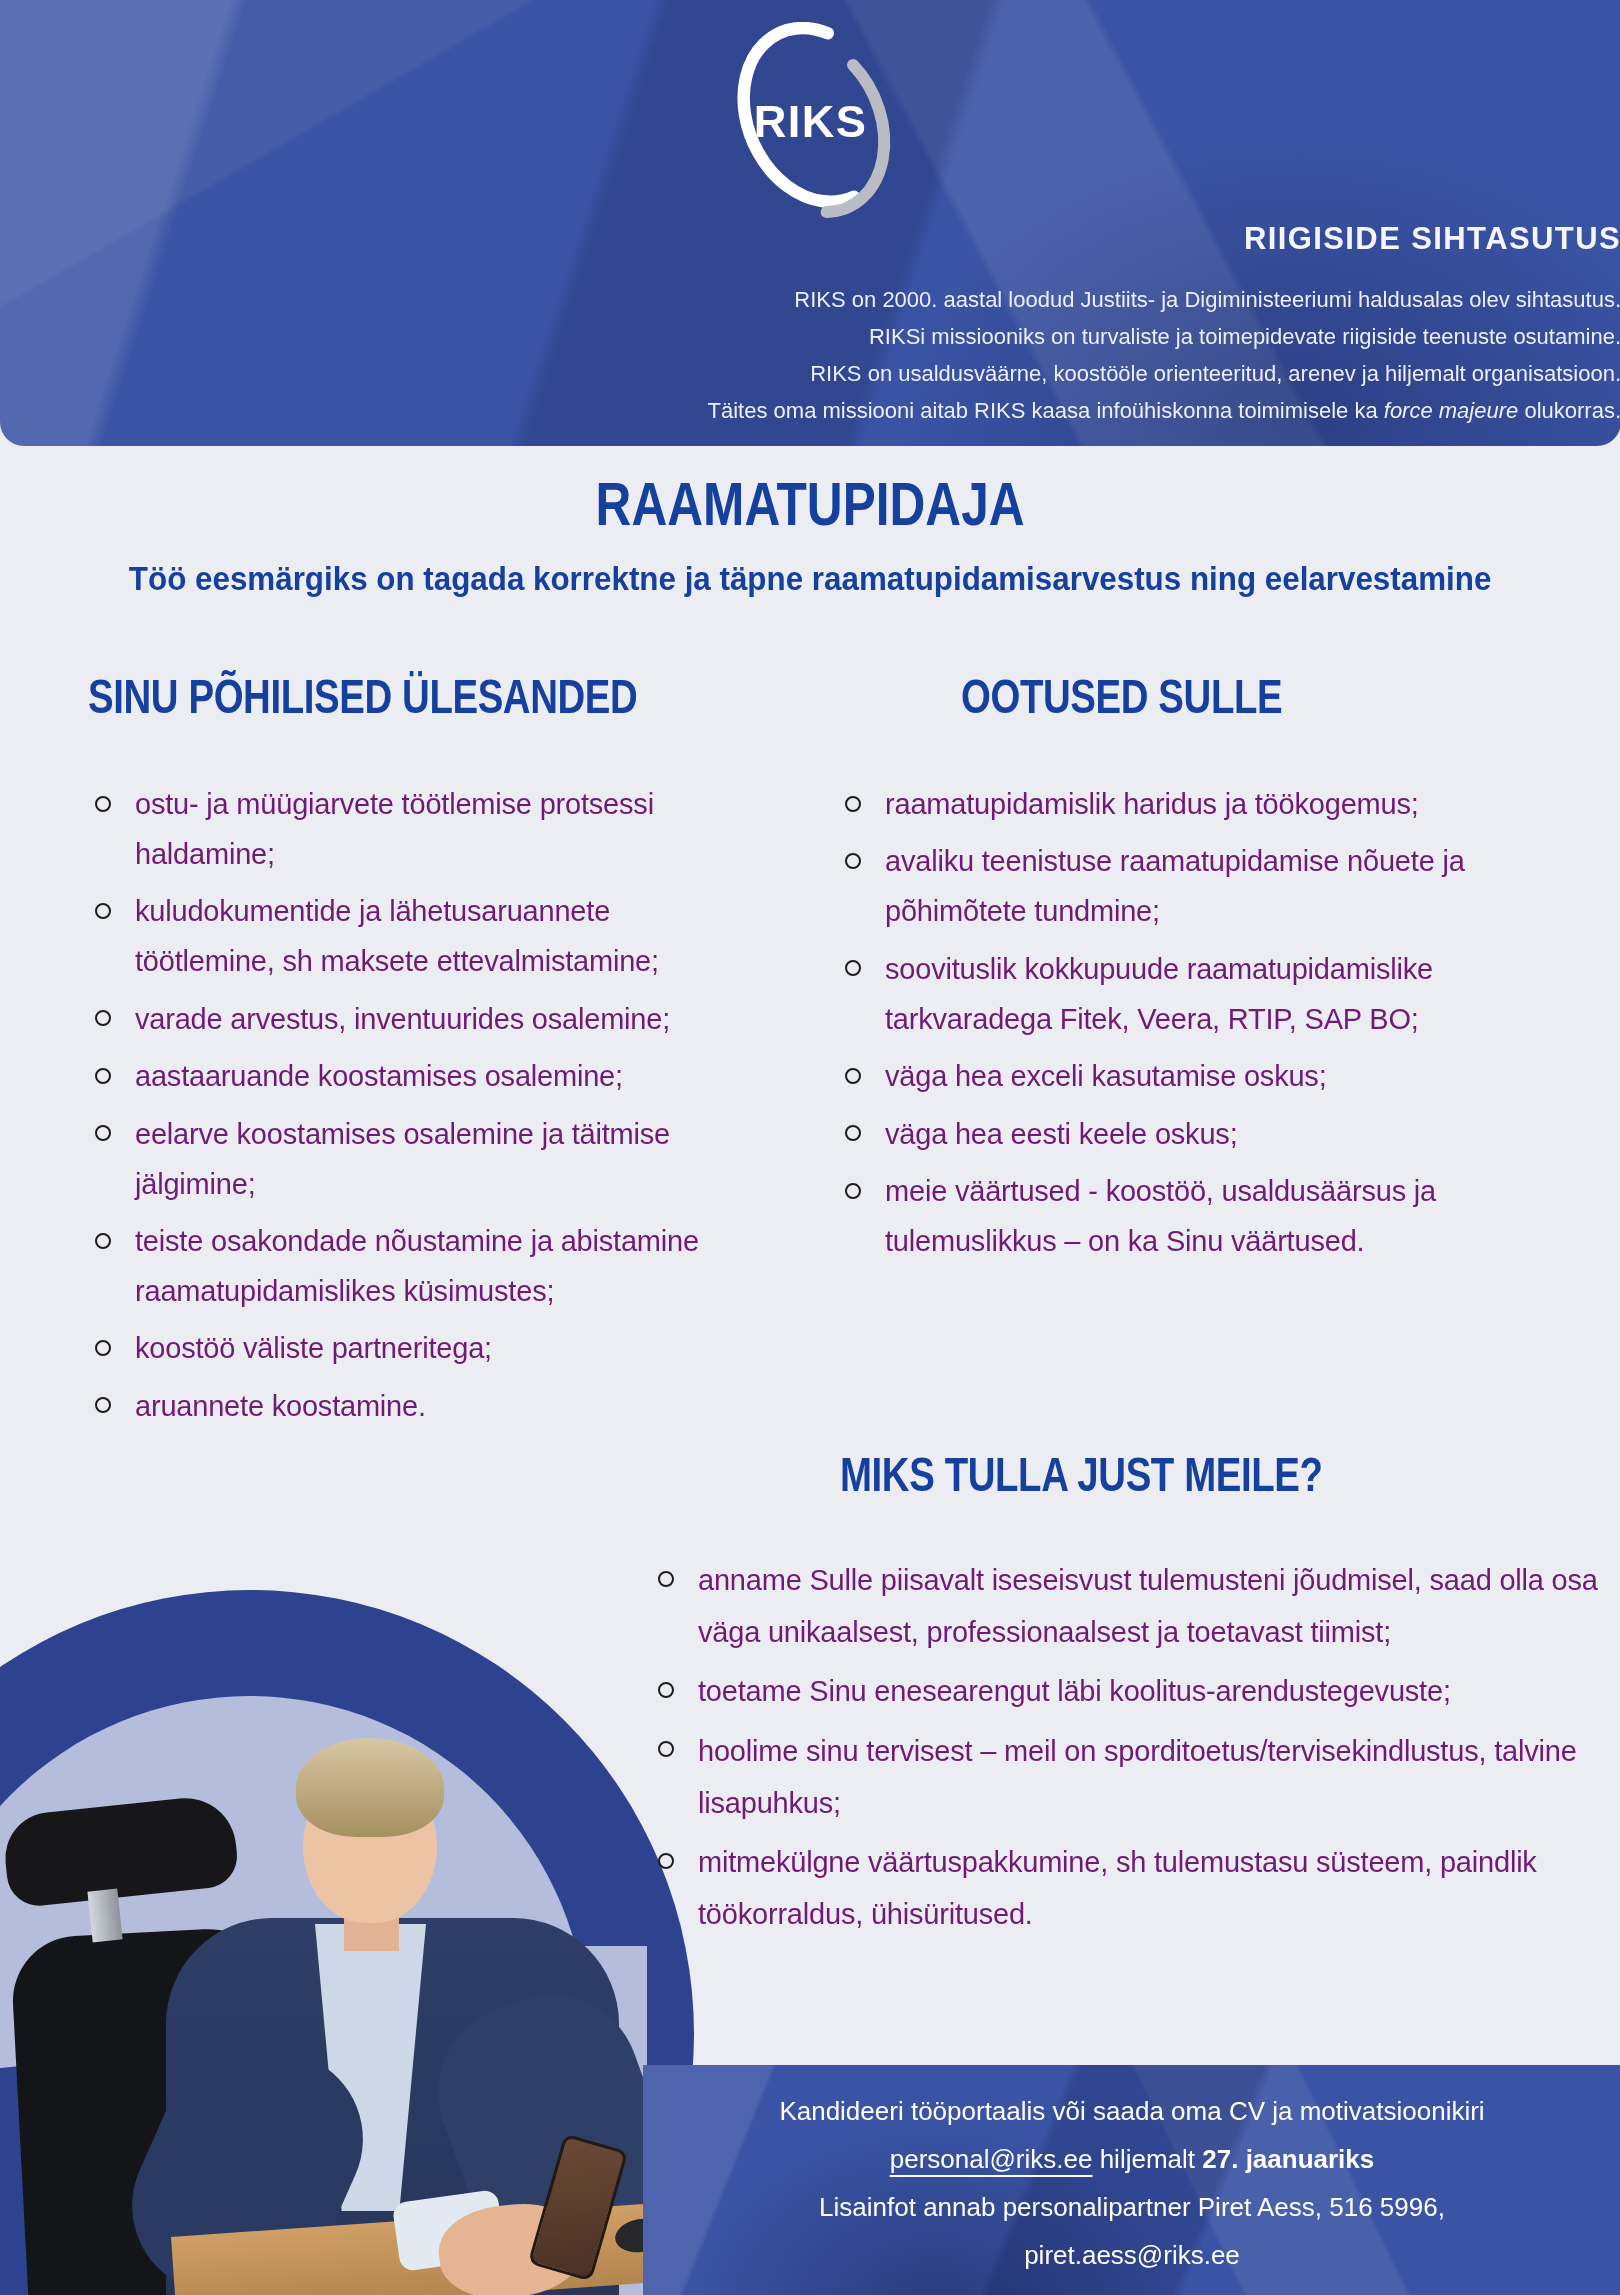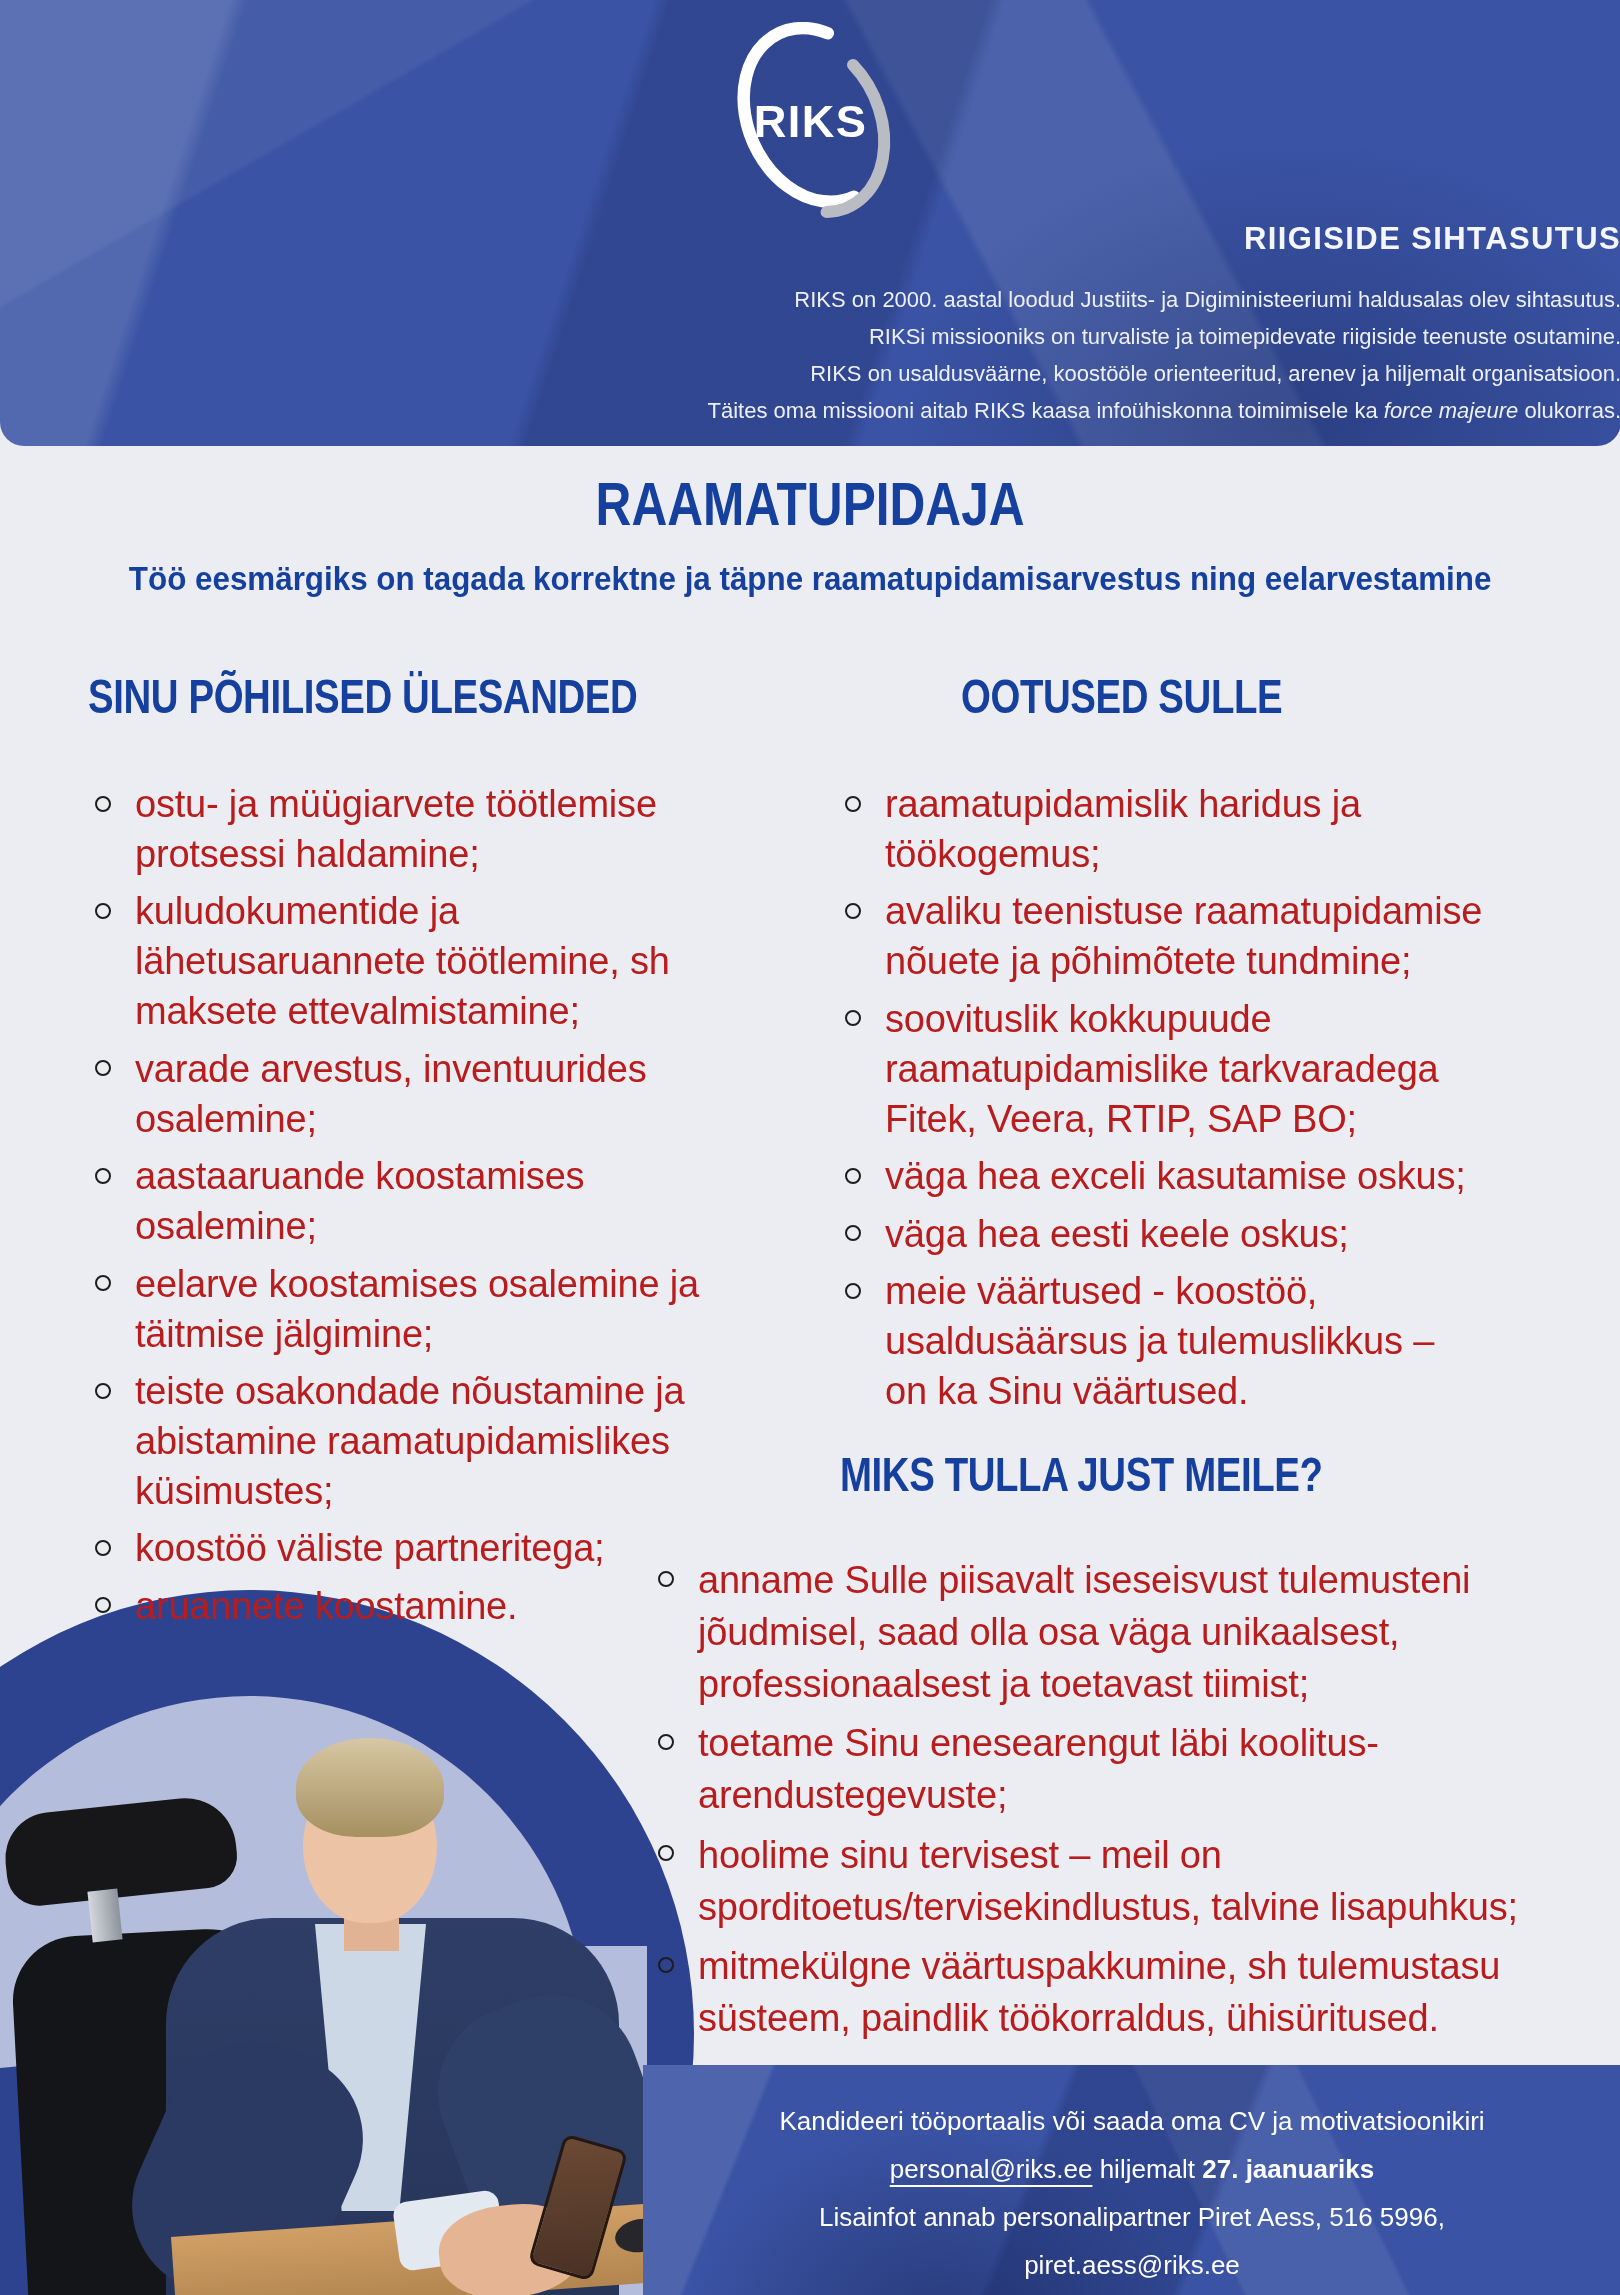--- a/index.html
+++ b/index.html
@@ -47,21 +47,21 @@
   .job-subtitle .cond{display:inline-block;transform:scaleX(.95);transform-origin:center top;}
 
   
   .sec-heading{
     font-size:48px;font-weight:bold;color:#15409E;margin:0;white-space:nowrap;text-align:center;
   }
   .sec-heading .cond{display:inline-block;transform:scaleX(.8);transform-origin:left top;letter-spacing:-0.5px;}
   ul.blist{list-style:none;margin:55px 0 0 0;padding:0;}
   ul.blist li{
     position:relative;padding-left:47px;margin:0 0 7.4px 0;
-    font-size:38px;line-height:50px;color:#b91c1c;letter-spacing:-0.2px;
+    font-size:29px;line-height:50px;color:#701a75;letter-spacing:-0.2px;
   }
   ul.blist li::before{
     content:"";position:absolute;left:7.4px;top:16.6px;width:12px;height:12px;
     border:2.3px solid #1d1d1d;border-radius:50%;background:transparent;
   }
   .col-left{position:absolute;left:88px;top:669px;width:619px;z-index:6;}
   .col-right{position:absolute;left:838px;top:669px;width:647px;z-index:6;}
   .why-sec{position:absolute;left:651px;top:1447px;width:952px;z-index:6;}
   .why-sec .sec-heading{margin-left:29px;}
   .why-sec ul.blist{margin-top:52px;}
@@ -93,21 +93,21 @@
   
   .contact{
     position:absolute;left:643px;top:2065px;width:978px;height:230px;z-index:20;
     background:
       linear-gradient(112deg, rgba(255,255,255,.10) 0 12%, transparent 12.5% 40%, rgba(12,22,70,.22) 41% 58%, transparent 59%),
       linear-gradient(64deg, transparent 55%, rgba(255,255,255,.08) 55.5% 70%, transparent 70.5%),
       radial-gradient(ellipse 416px 324px at 30% 110%, rgba(10,16,50,.35), transparent 60%),
       #3A53A4;
     color:#fff;text-align:center;
   }
-  .contact-inner{padding-top:32px;font-size:26px;line-height:48px;}
+  .contact-inner{padding-top:22px;font-size:26px;line-height:48px;}
   .contact-inner .email{text-decoration:underline;text-underline-offset:6.5px;text-decoration-thickness:1.8px;color:#fff;}
   .contact-inner b{font-weight:bold;}
 
   
   .logo-svg text{font-family:"Liberation Sans", sans-serif;font-weight:bold;}
 </style>
 </head>
 <body>
 
 <div class="page">

